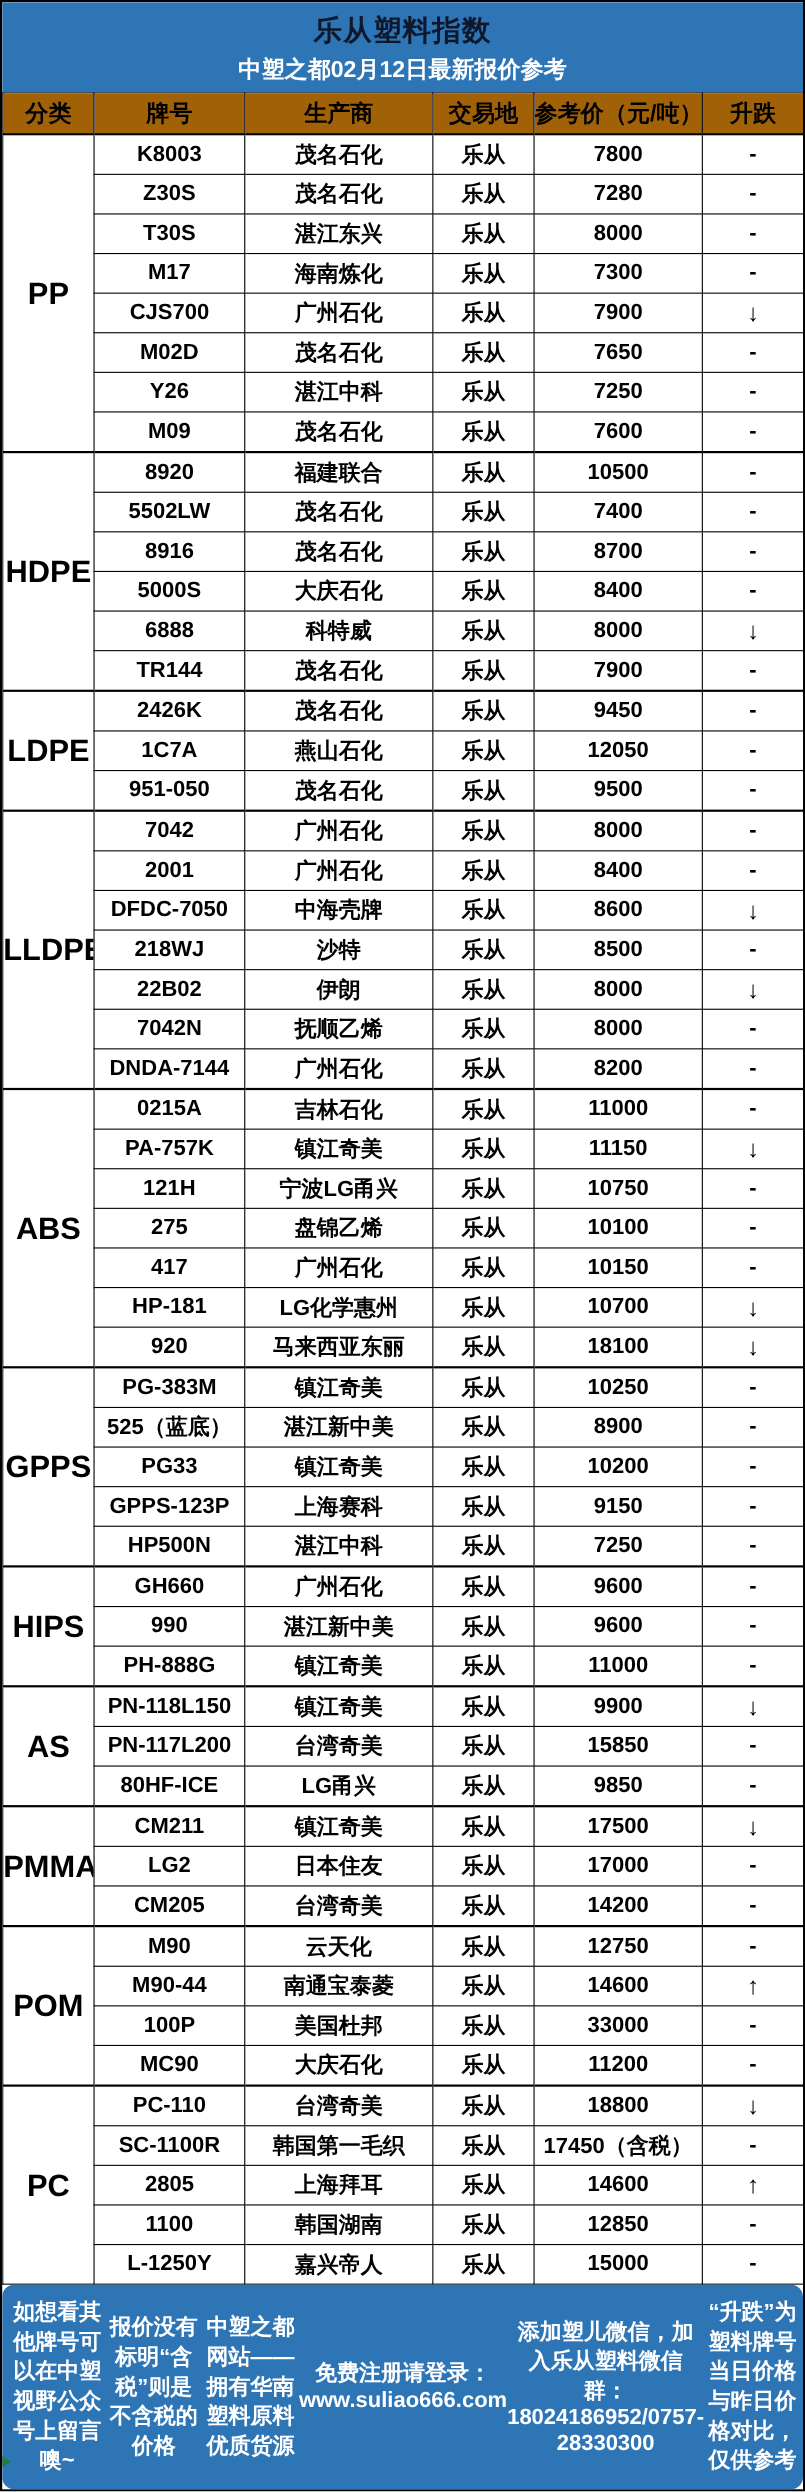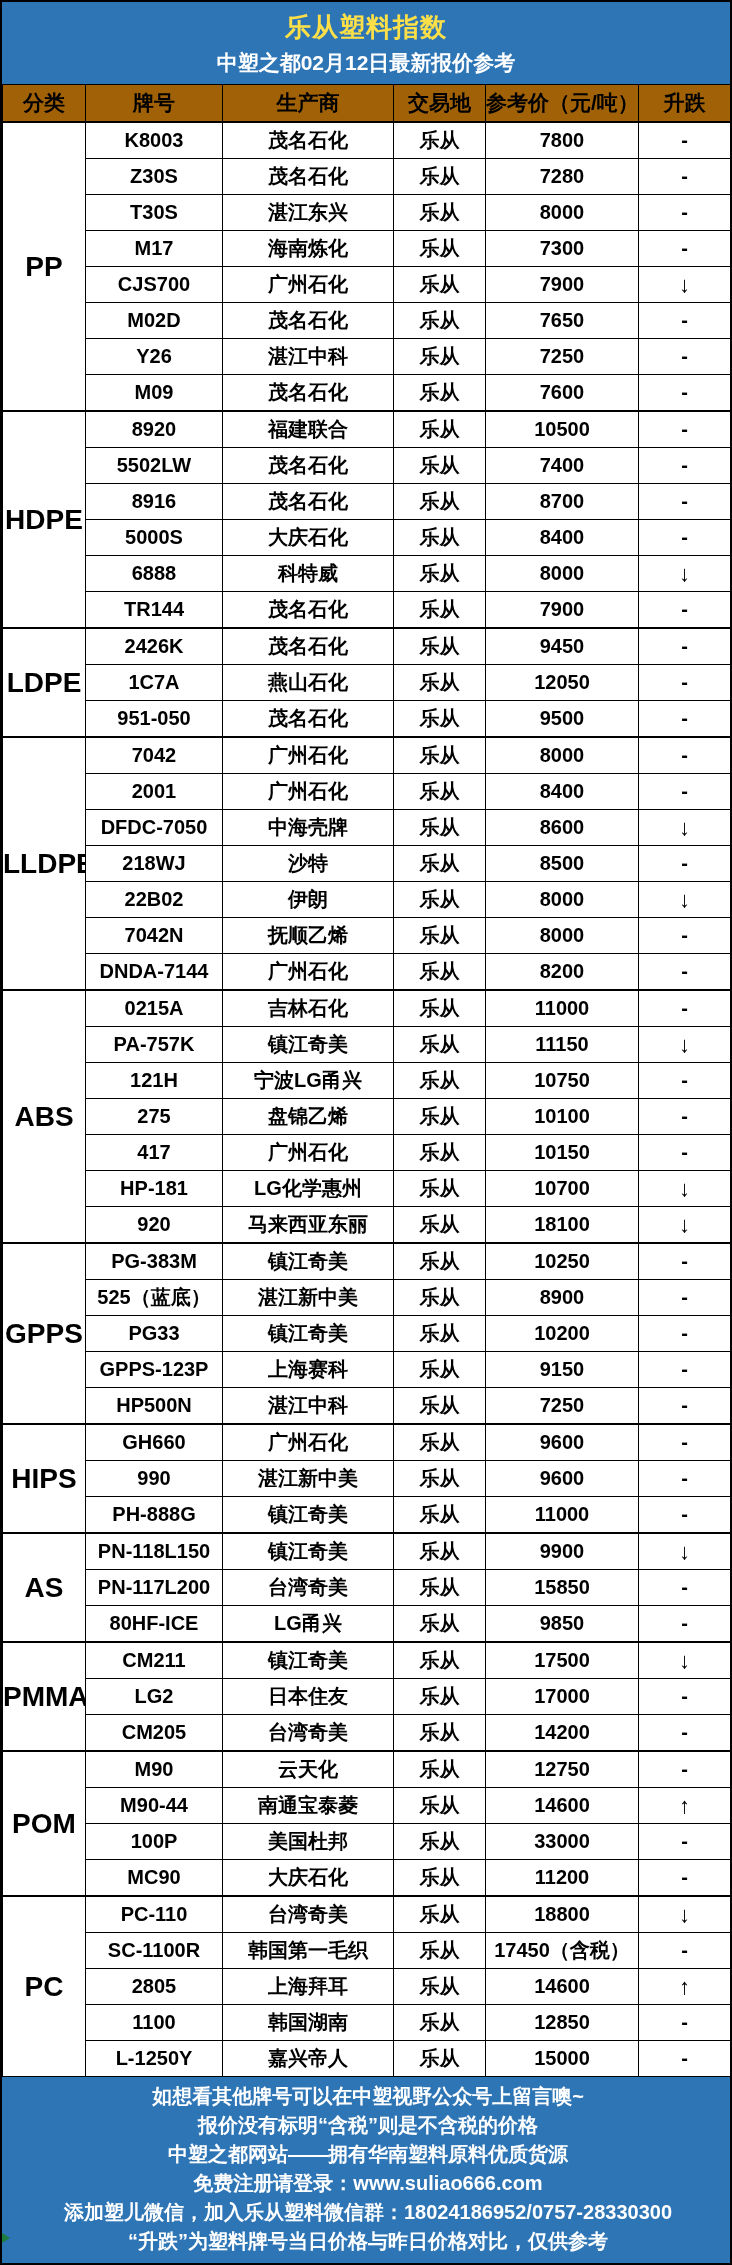--- a/index.html
+++ b/index.html
@@ -21,21 +21,21 @@
     background: #2E75B6;
     display: flex;
     flex-direction: column;
     justify-content: space-between;
     align-items: center;
     box-sizing: border-box;
     padding: 8px 0 7px 0;
     flex: 0 0 auto;
   }
   .banner .title {
-    color: #fde047;
+    color: #0f172a;
     font-size: 26px;
     font-weight: bold;
     letter-spacing: 1px;
   }
   .banner .subtitle {
     color: #FFFFFF;
     font-size: 21px;
     font-weight: bold;
     text-align: center;
   }
@@ -79,25 +79,26 @@
   }
   
   .notes {
     flex: 1 1 auto;
     background: #2E75B6;
     color: #FFFFFF;
     font-weight: bold;
     font-size: 20px;
     text-align: center;
     display: flex;
-    flex-direction: column;
+    flex-direction: row;
     justify-content: space-evenly;
     align-items: center;
     box-sizing: border-box;
     padding: 4px 2px 6px 6px;
+    border-radius: 11px;
   }
   .notes .line { width: 100%; }
   
   .green-triangle {
     position: absolute;
     left: 0;
     top: 2231px;
     width: 0;
     height: 0;
     border-top: 5px solid transparent;

